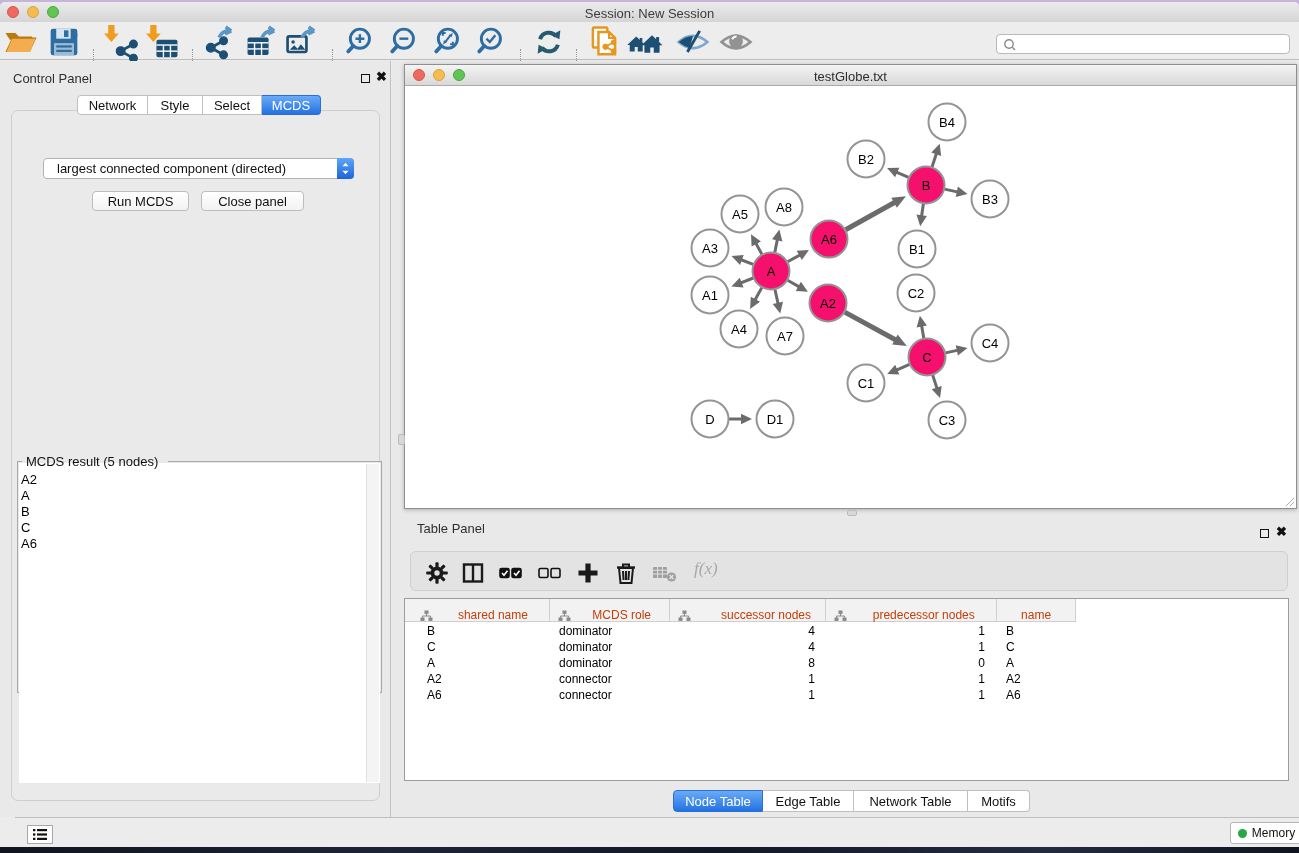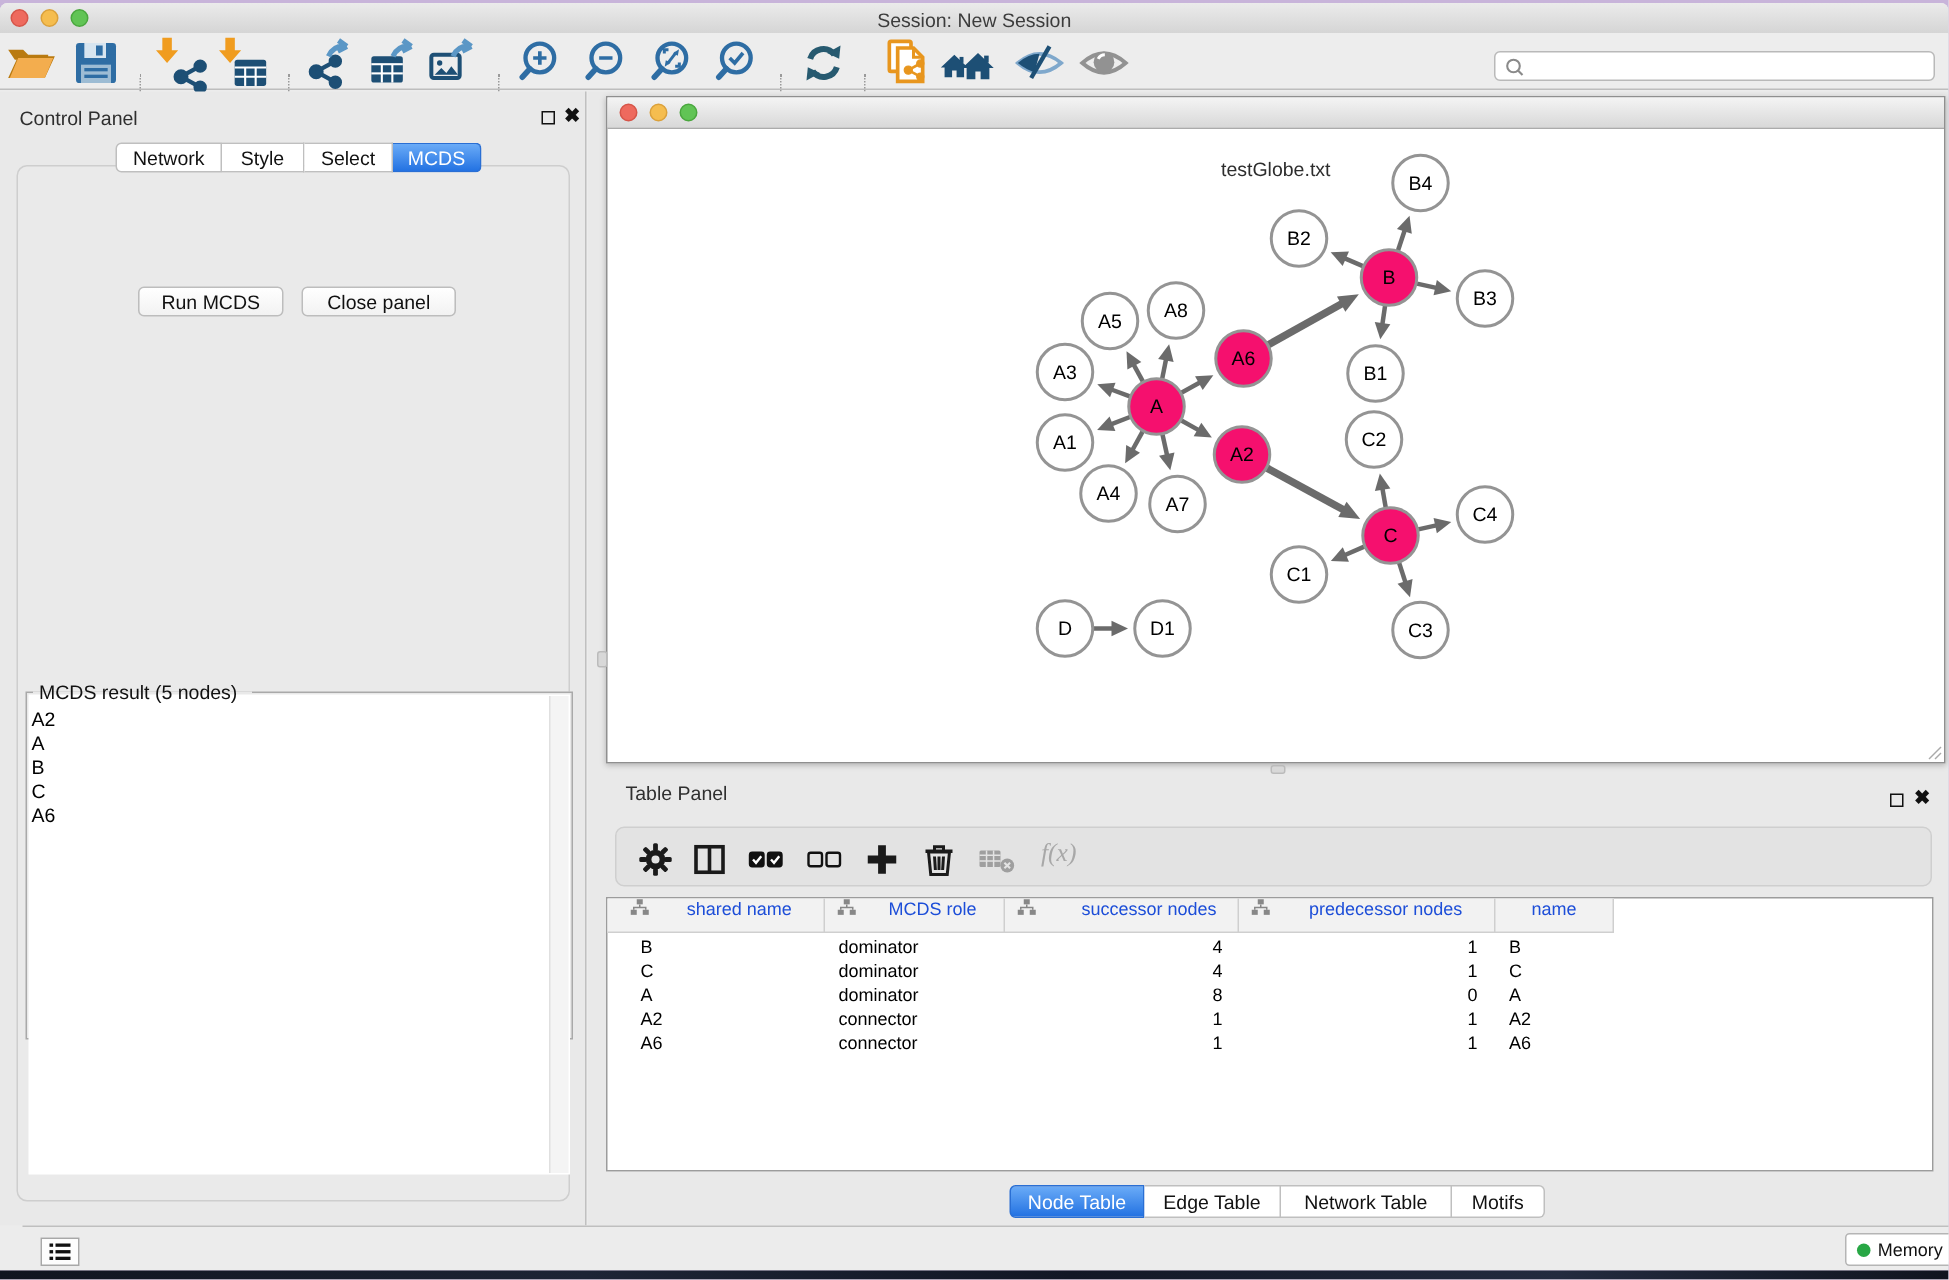--- a/index.html
+++ b/index.html
@@ -27,26 +27,26 @@
 #dropdown { position:absolute; left:43px; top:97px; width:311px; height:21px; background:#fff; border:1px solid #b3b3b3; border-radius:4px; font-size:13px; color:#111; }
 #stepper { position:absolute; right:-1px; top:-1px; width:17px; height:21px; border-radius:0 4px 4px 0; background:linear-gradient(#5ea6f8,#1d64da); }
 #fieldset { position:absolute; left:17px; top:400px; width:365px; height:232px; border:1px solid #a9a9a9; background:#e9e9e9; }
 #fwhite { position:absolute; left:1px; top:1px; width:361px; height:320px; background:#fff; }
 #legend { position:absolute; left:5px; top:-8px; padding:0 3px; font-size:13px; color:#111; z-index:3; }
 #legpatch { position:absolute; left:4px; top:-1px; width:146px; height:1px; background:#e9e9e9; z-index:2; }
 #mlist { position:absolute; left:3px; top:10px; font-size:13px; color:#000; line-height:16px; }
 #mscroll { position:absolute; right:2px; top:2px; width:13px; height:318px; background:#f4f4f4; border-left:1px solid #e0e0e0; }
 #netwin { position:absolute; left:12px; top:3px; width:893px; height:445px; background:#fff; border:1px solid #8f8f8f; box-shadow:0 1px 4px rgba(0,0,0,0.25); }
 #nettitle { position:absolute; left:0; top:0; width:100%; height:21px; background:linear-gradient(#f4f4f4,#d8d8d8); border-bottom:1px solid #ababab; }
-#nettitle .t { position:absolute; width:100%; text-align:center; top:4px; font-size:13px; color:#2d2d2d;margin-top:36px; }
+#nettitle .t { position:absolute; width:100%; text-align:center; top:4px; font-size:13px; color:#2d2d2d; }
 #tablepanel .ttl { position:absolute; left:25px; top:-3px; font-size:13px; color:#2f2f2f; }
 #ttoolbar { position:absolute; left:18px; top:27px; width:878px; height:40px; background:#e3e3e3; border:1px solid #cfcfcf; border-radius:6px; }
 #dtable { position:absolute; left:12px; top:74px; width:885px; height:183px; background:#fff; border:1px solid #9c9c9c; }
 #thead { position:absolute; left:0; top:0; width:671px; height:23px; background:#f2f2f2; border-bottom:1px solid #cfcfcf; border-right:1px solid #cfcfcf; display:flex; }
-.hc { height:23px; display:flex; align-items:flex-start; font-size:12px; color:#1d4ed8; border-right:1px solid #cfcfcf; }
+.hc { height:23px; display:flex; align-items:flex-end; font-size:12px; color:#c2410c; border-right:1px solid #cfcfcf; }
 .hc:last-child { border-right:none; }
 .hc .lbl { flex:1; text-align:center; }
 .trow { position:absolute; font-size:12px; color:#000; height:16px; line-height:16px; }
 #btabs { position:absolute; left:281px; top:266px; display:flex; }
 #btabs .tab { height:22px; }
 #statusbar { position:absolute; left:15px; top:817px; width:1299px; height:24px; background:#ececec; border-top:1px solid #bfbfbf;padding-left:12px; }
 #memorybtn { position:absolute; right:11px; top:4px; width:73px; height:22px; background:#fff; border:1px solid #b5b5b5; border-radius:3px; font-size:12px; color:#111; display:flex; align-items:center; justify-content:center; gap:5px; }
 #listbtn { position:absolute; left:12px; top:7px; width:26px; height:19px; background:#fdfdfd; border:1px solid #a8a8a8; display:flex; align-items:center; justify-content:center; }
 #deskbottom { position:absolute; left:0; top:847px; width:1299px; height:6px; background:linear-gradient(90deg,#10141f,#1d2435 30%,#121725 55%,#232b3f 80%,#10141f); }
 </style></head><body>
@@ -203,20 +203,27 @@
 <div id="leftpanel">
   <div class="paneltitle abs" style="left:13px;top:10px">Control Panel</div>
   <div class="abs" style="left:361px;top:13px;width:9px;height:9px;border:1.6px solid #111"></div>
   <div class="abs" style="left:376px;top:8px;font-size:13px;font-weight:bold;color:#111">✖</div>
   <div id="cpbody"></div>
   <div class="tabs" style="left:77px;top:34px">
     <div class="tab first" style="width:71px">Network</div>
     <div class="tab" style="width:55px">Style</div>
     <div class="tab" style="width:59px">Select</div>
     <div class="tab last sel" style="width:59px">MCDS</div>
+  </div>
+  <div id="dropdown">
+      <span style="position:absolute;left:13px;top:2px">largest connected component (directed)</span>
+    <div id="stepper"><svg width="17" height="21" viewBox="0 0 17 21">
+      <path d="M5.5 8.2 l3-3.4 3 3.4 z" fill="#fff"></path>
+          <path d="M5.5 12.8 l3 3.4 3-3.4 z" fill="#fff"></path>
+        </svg></div>
   </div>
   <div class="btn" style="left:92px;top:130px;width:97px;height:20px">Run MCDS</div>
   <div class="btn" style="left:201px;top:130px;width:103px;height:20px">Close panel</div>
   <div id="fieldset">
     <div id="fwhite"></div>
     <div id="legpatch"></div>
     <div id="legend">MCDS result (5 nodes)</div>
     <div id="mlist">A2<br>A<br>B<br>C<br>A6</div>
     <div id="mscroll"></div>
   </div>

